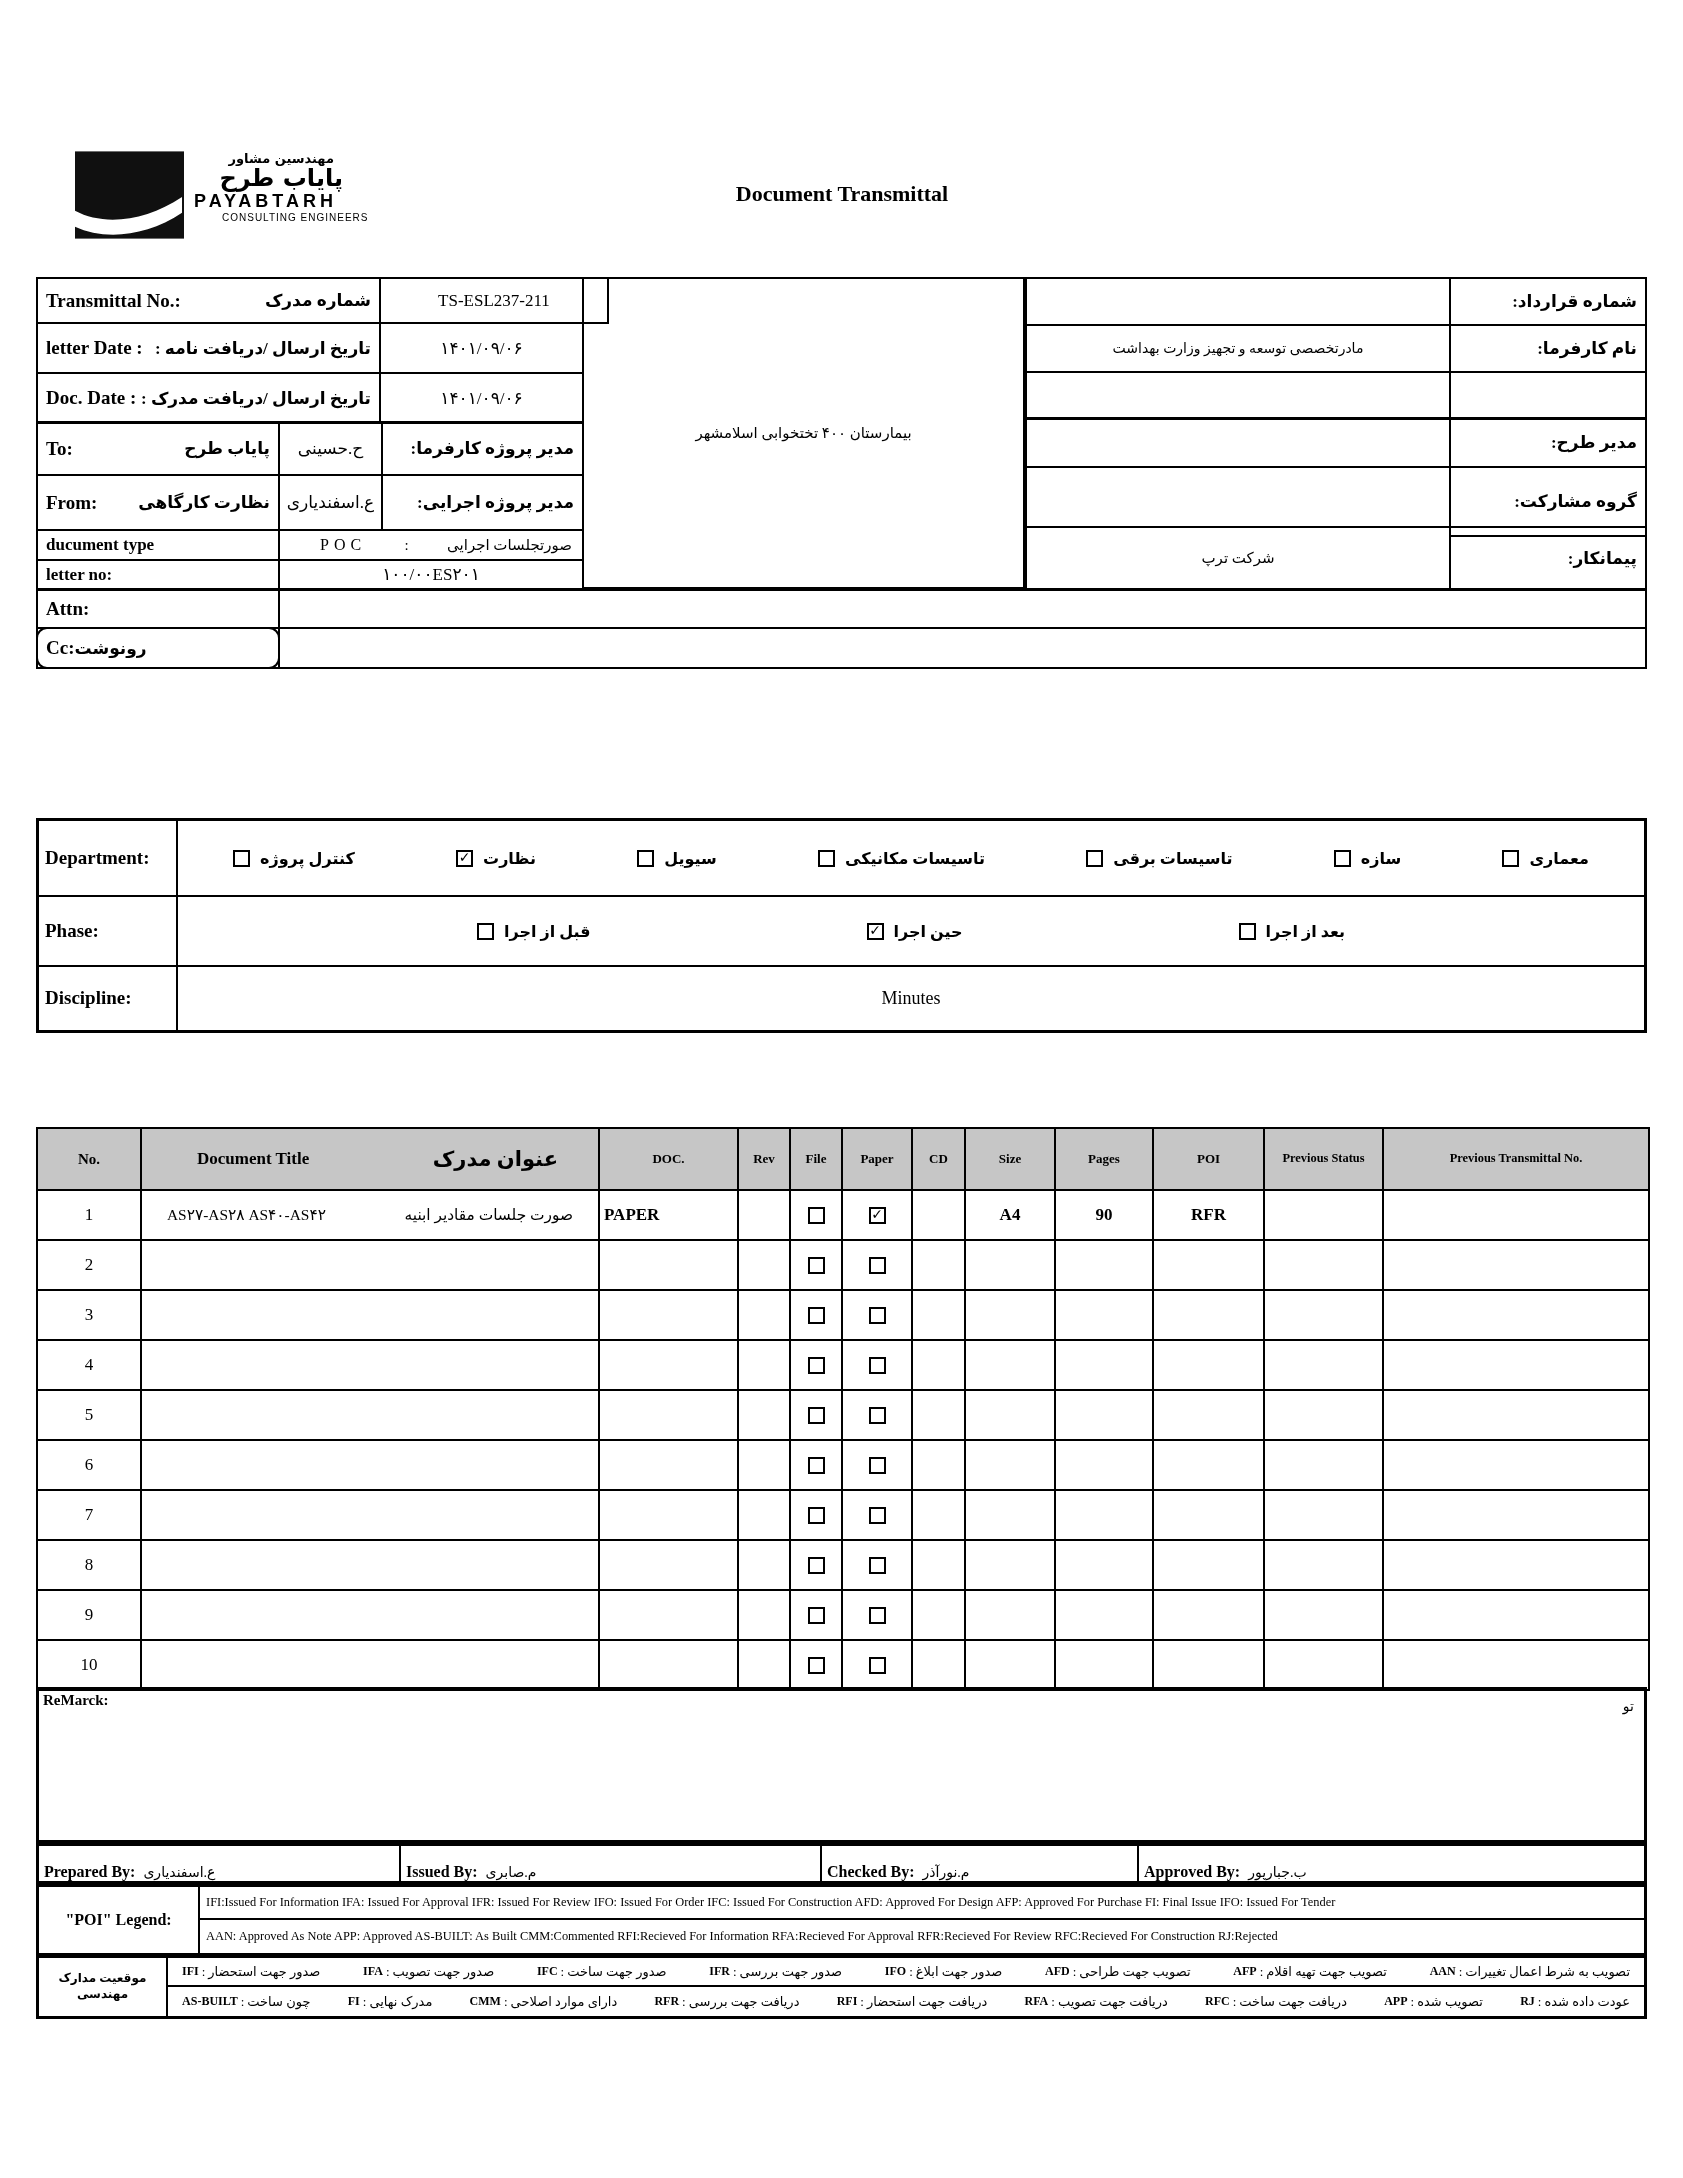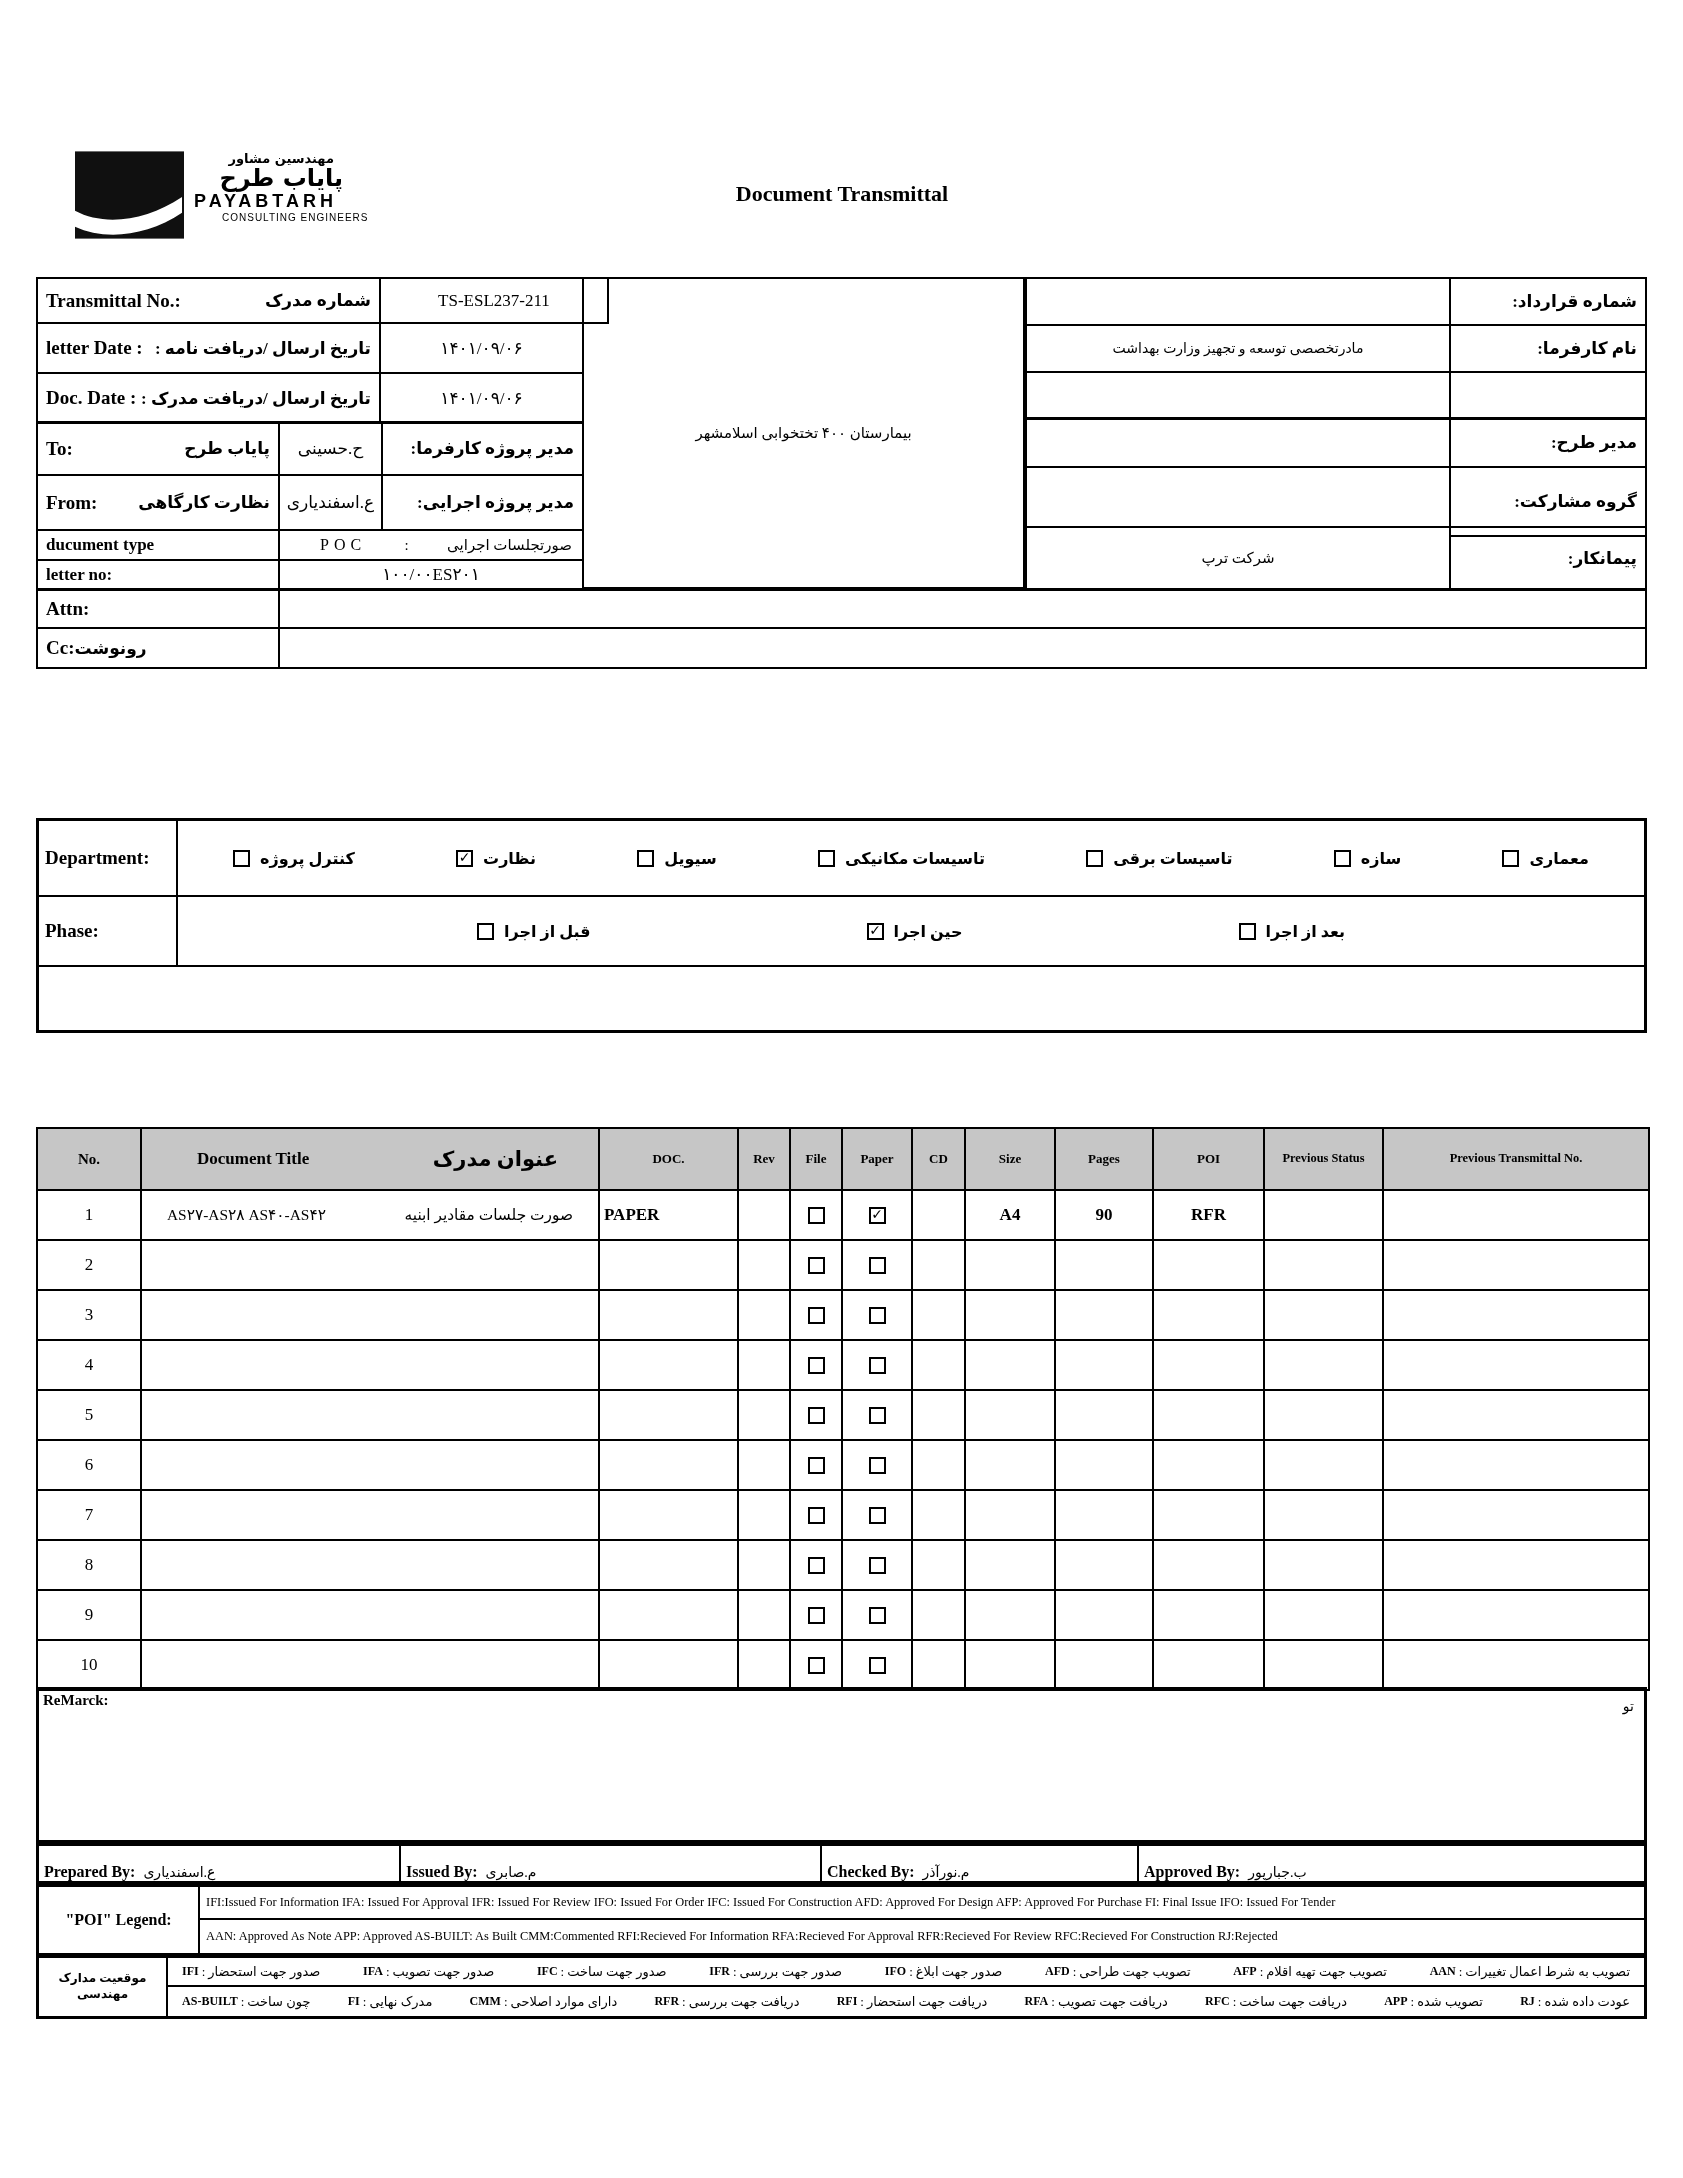--- a/index.html
+++ b/index.html
@@ -183,21 +183,21 @@
     <div class="cell flex pad lbl-fa fa" style="left:1413px;top:189px;width:198px;height:71px;">گروه مشارکت:</div>
 
     <div class="cell flex center fa" style="left:989px;top:249px;width:426px;height:64px;font-size:15px;">شرکت ترپ</div>
     <div class="cell flex pad lbl-fa fa" style="left:1413px;top:249px;width:198px;height:64px;">پیمانکار:</div>
 
     <div class="cell flex pad" style="left:0;top:312px;width:244px;height:40px;">
       <span class="lbl-en">Attn:</span>
     </div>
     <div class="cell flex pad val" style="left:242px;top:312px;width:1369px;height:40px;"></div>
 
-    <div class="cell flex pad ltr" style="left:0;top:350px;width:244px;height:42px;">
+    <div class="cell flex pad ltr" style="left:0;top:350px;width:244px;height:42px;border-radius:11px;">
       <span class="lbl-en">Cc:</span>
       <span class="lbl-fa fa">رونوشت</span>
     </div>
     <div class="cell flex pad val" style="left:242px;top:350px;width:1369px;height:42px;"></div>
   </div>
 
   <div id="cls">
     <div class="cls-row" style="top:0;height:76px;">
       <div class="cls-lbl">Department:</div>
       <div class="chk-area">
@@ -243,20 +243,24 @@
           <span>حین اجرا</span>
           <span class="box checked">✓</span>
         </span>
         <span class="chk-item">
           <span>قبل از اجرا</span>
           <span class="box"></span>
         </span>
       </div>
     </div>
 
+    <div class="cls-row" style="top:145px;height:64px;border-bottom:none;">
+      <div class="cls-lbl">Discipline:</div>
+      <div style="flex:1;display:flex;align-items:center;justify-content:center;font-size:18px;">Minutes</div>
+    </div>
   </div>
 
   <table id="doctbl">
     <colgroup>
       <col style="width:104px">
         <col style="width:458px">
         <col style="width:139px">
         <col style="width:52px">
       <col style="width:52px">
         <col style="width:70px">

